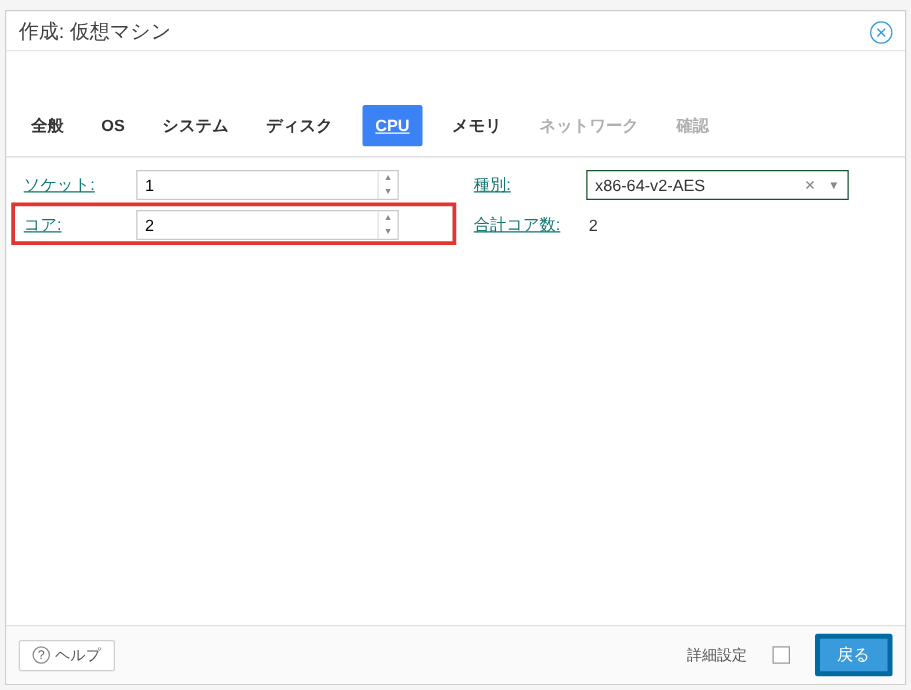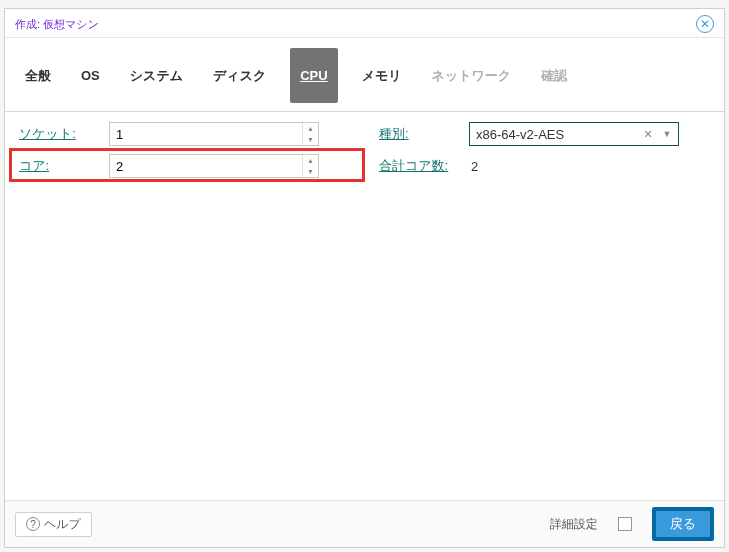--- a/index.html
+++ b/index.html
@@ -25,21 +25,21 @@
     flex-direction: column;
   }
   .dialog-header {
     display: flex;
     align-items: center;
     justify-content: space-between;
     padding: 6px 10px 4px 10px;
     border-bottom: 1px solid #e6e6e6;
     color: #2b88d8;
   }
-  .dialog-title { font-size: 11px; color: #6d28d9; }
+  .dialog-title { font-size: 16px; color: #404040; }
   .close-btn {
     width: 18px; height: 18px;
     border: 1.5px solid #3a9bdc;
     border-radius: 50%;
     display: flex; align-items: center; justify-content: center;
     cursor: pointer;
     color: #3a9bdc;
     font-size: 12px;
     line-height: 1;
   }
@@ -49,26 +49,27 @@
     padding: 10px 14px 8px 14px;
     border-bottom: 1px solid #d8d8d8;
     align-items: center;
   }
   .tab {
     font-size: 13px;
     color: #333;
     cursor: pointer;
     padding: 4px 6px;
     font-weight: bold;
+    margin-top: 33px;
   }
   .tab.active {
-    background: #737373;
+    background: #3b82f6;
     color: #fff;
     border-radius: 2px;
-    padding: 20px 10px;
+    padding: 9px 10px;
     text-decoration: underline;
   }
   .tab.disabled { color: #b0b0b0; cursor: default; }
   .content {
     flex: 1;
     padding: 10px 14px;
     position: relative;
   }
   .form-grid {
     display: grid;

